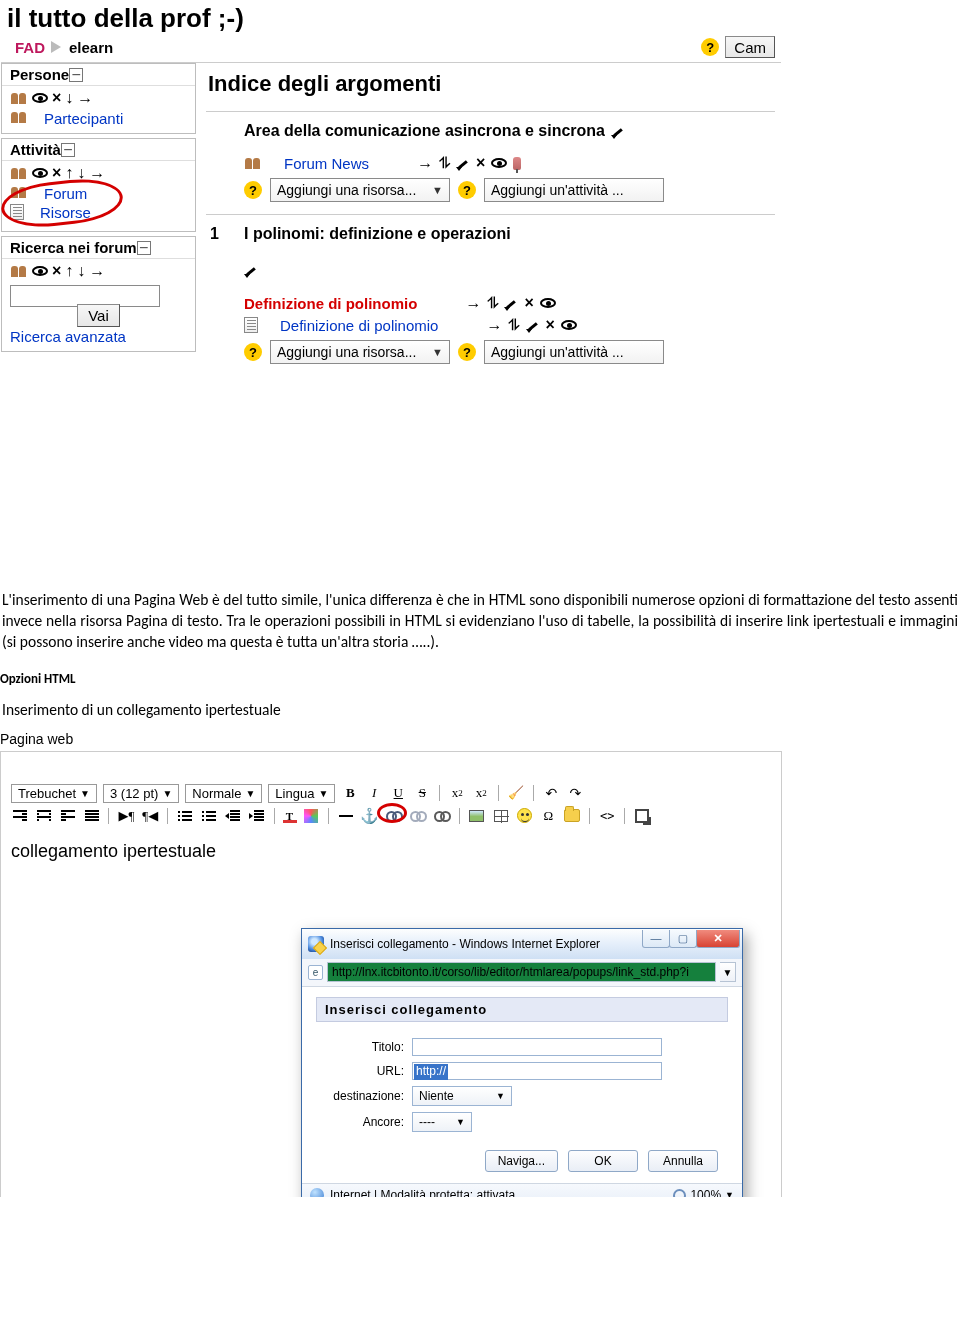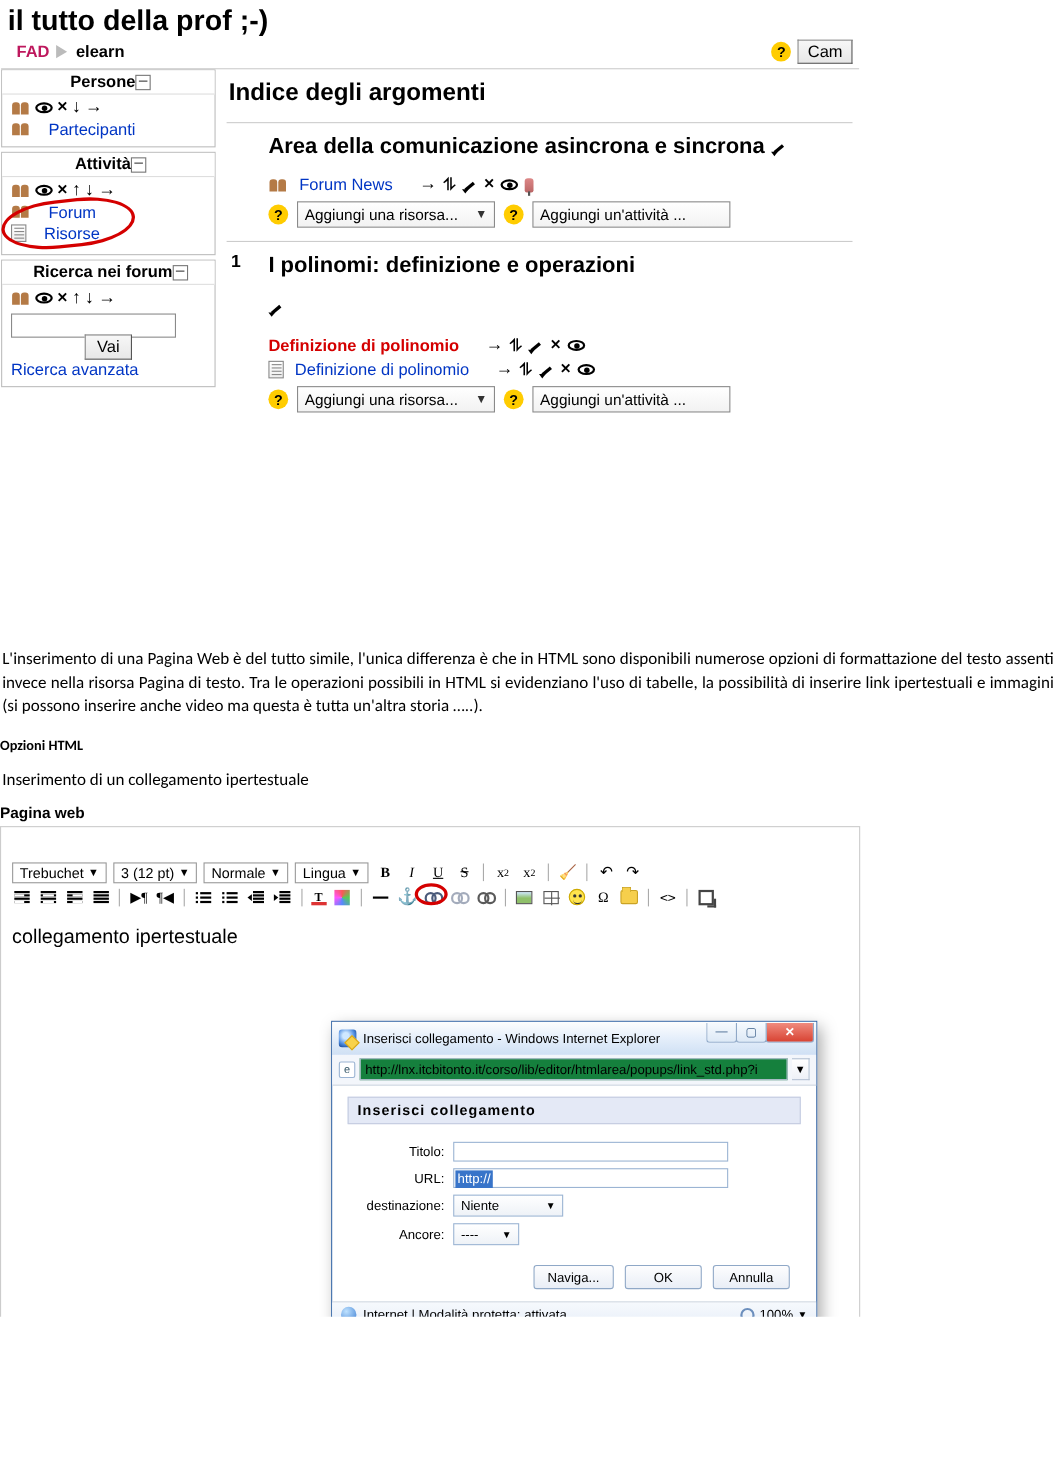--- a/index.html
+++ b/index.html
@@ -18,21 +18,21 @@
   .help { display:inline-flex; align-items:center; justify-content:center; width:18px; height:18px; background:#ffcc00; border-radius:50%; font-weight:bold; color:#000; font-size:13px;}
   .edit-button-box { display:flex; align-items:center; gap:6px;}
   .edit-button{ display:inline-block; border:1px solid #8a8a8a; border-bottom-color:#555; border-right-color:#555; background:linear-gradient(#f7f7f7,#e7e7e7); padding: 2px 8px 1px 8px; font-size:15px; height:22px; }
 
   .cols { display:flex; border-top:1px solid #ccc; }
   .sidecol{ width:195px; }
   .maincol{ flex:1; padding: 4px 6px 6px 10px; }
 
   .block { border:1px solid #bdbdbd; background:#fff; margin-top:4px; }
   .block.first{ margin-top:0;}
-  .block-header{ display:flex; align-items:center; justify-content:center; padding:2px 4px 2px 8px; background:#fff; border-bottom:1px solid #dedede;}
+  .block-header{ display:flex; align-items:center; justify-content:flex-start; padding:2px 4px 2px 8px; background:#fff; border-bottom:1px solid #dedede;}
   .block-title{ font-size:15px; font-weight:bold;}
   .minmax{ width:14px; height:14px; border:1px solid #777; display:inline-flex; align-items:center; justify-content:center; font-size:16px; line-height:12px; color:#555;}
   .block-body{ padding:2px 8px 6px 8px; }
   .icon-row{ display:flex; gap:4px; align-items:center; height:20px; }
   .persons-icon{ width:18px; height:14px; position:relative; }
   .persons-icon::before, .persons-icon::after{ content:""; position:absolute; width:7px; height:11px; background:#b47a46; border-radius:3px 3px 0 0;}
   .persons-icon::before{ left:1px; top:2px;}
   .persons-icon::after{ left:9px; top:2px;}
   .eye{ width:16px; height:10px; border-radius:50%/50%; border:2px solid #000; position:relative;}
   .eye::after{ content:""; position:absolute; left:4px; top:1px; width:5px; height:5px; background:#000; border-radius:50%; }
@@ -45,41 +45,41 @@
   .activities{ position:relative; width:130px; height:40px;}
   .circle-mark{ position:absolute; left:-9px; top:-4px; width:122px; height:44px; border:3px solid #d40000; border-radius:50%/60%; transform:rotate(-6deg); pointer-events:none; }
   .search-input{ width:150px; height:22px; border:1px solid #8a8a8a; background:#fff; margin-top:4px;}
   .vai-btn{ border:1px solid #8a8a8a; border-bottom-color:#555; border-right-color:#555; background:linear-gradient(#f7f7f7,#e7e7e7); padding:2px 10px; font-size:15px; margin-top:6px; }
 
   .main-head{ font-size:22px; font-weight:bold; padding:4px 2px 14px 2px; border-bottom:1px solid #ccc;}
   .section{ display:flex; border-top:1px solid #ccc; padding: 10px 4px 12px 4px; gap:10px;}
   .section.first{ border-top:none; }
   .sec-num{ width:24px; font-weight:bold; font-size:16px; }
   .sec-body{ flex:1;}
-  .sec-title{ font-weight:bold; font-size:20px; display:flex; align-items:center; gap:6px;}
+  .sec-title{ font-weight:bold; font-size:16px; display:flex; align-items:center; gap:6px;}
   .pencil{ width:14px; height:14px; position:relative; display:inline-block;}
   .pencil::before{content:""; position:absolute; left:2px; top:7px; width:10px; height:3px; background:#000; transform:rotate(-40deg);}
   .pencil::after{content:"";position:absolute;left:0;top:11px;border-left:3px solid transparent;border-right:3px solid transparent;border-top:4px solid #000;}
-  .forum-line{ display:flex; align-items:center; gap:10px; margin-top:14px;}
+  .forum-line{ display:flex; align-items:center; gap:22px; margin-top:14px;}
   .tool-icons{ display:flex; gap:6px; align-items:center; font-size:15px;}
   .move-icon{ font-weight:bold;}
   .pin{width:8px;height:13px; background:linear-gradient(#d88,#b66); border-radius:3px 3px 2px 2px; position:relative;}
   .pin::after{content:"";position:absolute;left:3px;top:12px;width:2px;height:4px;background:#555;}
   .add-row{ display:flex; align-items:center; gap:8px; margin-top:6px;}
   .select-box{ display:inline-flex; align-items:center; border:1px solid #8a8a8a; background:linear-gradient(#fff,#f2f2f2); height:24px; padding: 0 6px; font-size:14px; min-width:180px; justify-content:space-between;}
   .select-box .caret{ font-size:11px; color:#333; margin-left:6px;}
   .red-link{ color:#d40000; font-weight:bold; font-size:15px;}
 
   
   .doc-text{ font-family: Calibri, "Segoe UI", Arial, sans-serif; font-size:15.5px; line-height:1.35; text-align: justify; margin: 14px 2px 0 2px;}
   .doc-head{ font-family: Calibri, "Segoe UI", Arial, sans-serif; font-weight: bold; font-size:13px; margin-top:18px;}
 
   
   .shot2 { width:782px; height:466px; position:relative; margin-top:10px; }
-  .fs-title{ font-weight:bold; }
+  .fs-title{ font-weight:normal; }
   .fs-box{ border:1px solid #ccc; height:456px; margin-top:4px; position:relative; padding:6px 10px;}
   .prompt { color:#c00000; font-size:15px; text-align:right; width:210px; line-height:1.3;}
   .prompt .help{ vertical-align:middle; }
   .tb{ margin-top:24px; width:640px; }
   .tb-row{ display:flex; align-items:center; gap:6px; padding:2px 0;}
   .tbsel{ border:1px solid #999; padding:1px 6px; font-size:13px; display:inline-flex; align-items:center; gap:4px;}
   .tbsel .caret{ font-size:10px;}
   .tb-icon{ width:18px; height:18px; display:inline-flex; align-items:center; justify-content:center; font-size:13px; font-family: "Times New Roman", serif;}
   .tb-icon.b{ font-weight:bold;}
   .tb-icon.i{ font-style:italic;}

